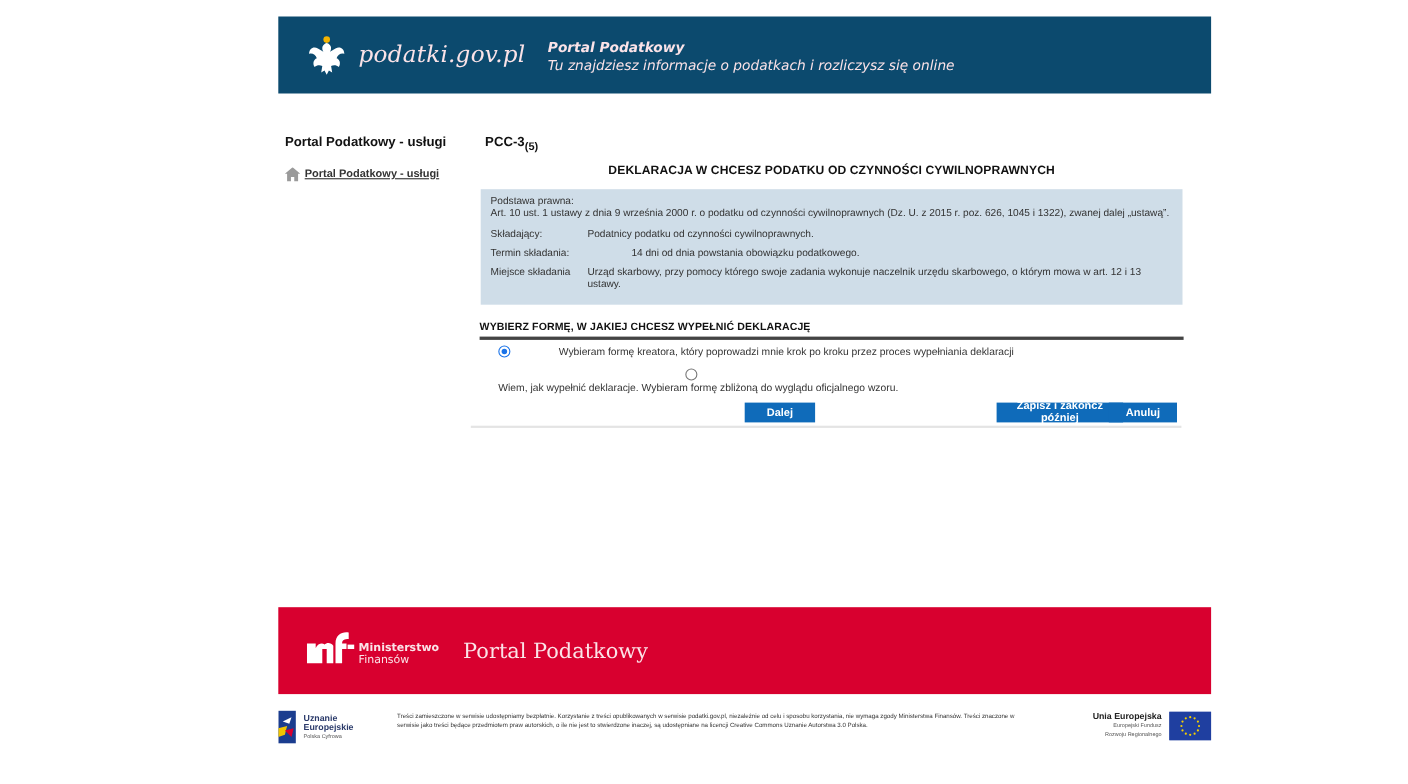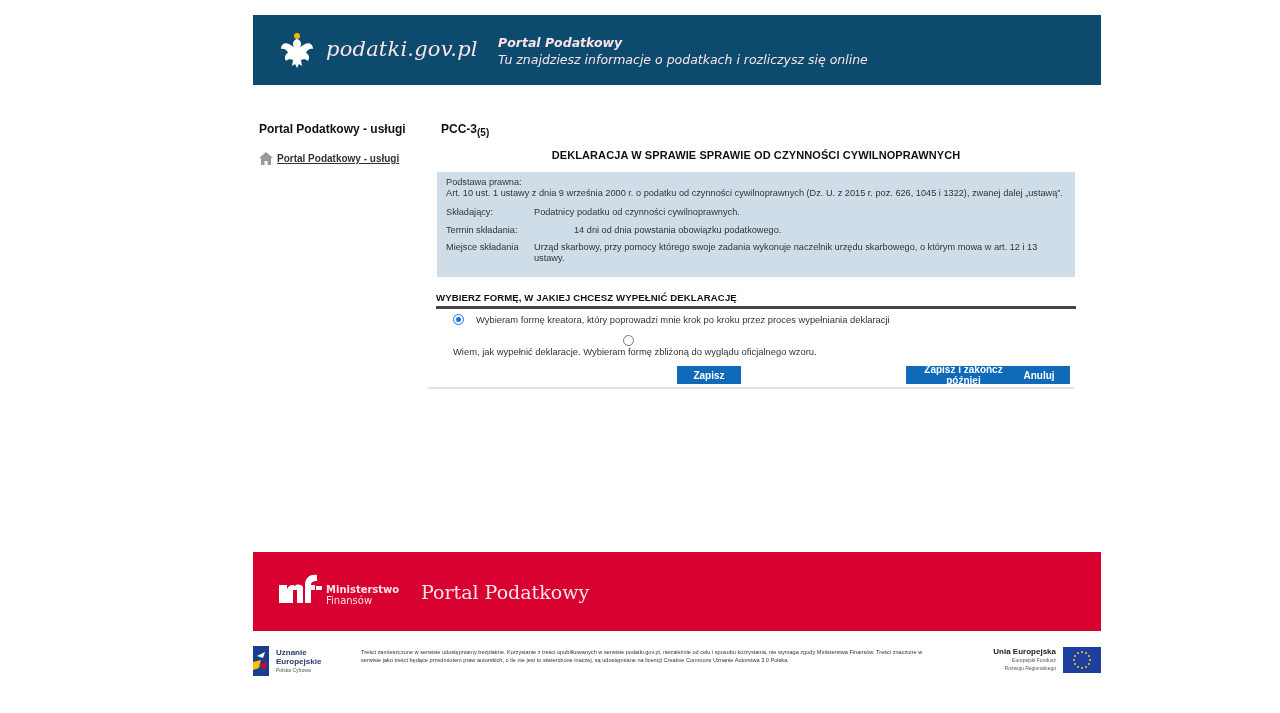--- a/index.html
+++ b/index.html
@@ -43,21 +43,21 @@
   .info-row.r2 { margin-top: 8px; }
   .info-row.r3 { margin-top: 7px; gap: 40px; }
   .info-row.r4 { margin-top: 6px; }
 
   .choose-section { position: absolute; left: 0; top: 170px; width: 640px; }
   .choose-header {
     font-size: 9.6px; font-weight: bold; color: #111; padding-bottom: 3px;
     border-bottom: 3px solid #444; letter-spacing: 0.1px;
   }
   .radio-row { display: flex; align-items: center; font-size: 9.4px; color: #333; position: absolute; left: 17px; }
-  .radio-row.o1 { top: 22px; }
+  .radio-row.o1 { top: 22px; gap: 32px; }
   .radio-row.o2 { top: 43px; flex-direction: column; }
   .radio {
     width: 11px; height: 11px; border-radius: 50%; border: 1px solid #777; background: #fff;
     margin-right: 12px; position: relative; flex: none;
   }
   .radio.checked { border-color: #1a73e8; }
   .radio.checked::after {
     content: ""; position: absolute; left: 2px; top: 2px; width: 5px; height: 5px; border-radius: 50%; background: #1a73e8;
   }
 
@@ -121,21 +121,21 @@
   <div class="sidebar-link">
     <svg class="home-icon" viewBox="0 0 14 13">
       <path d="M7 0 L14 6 L12 6 L12 13 L8.5 13 L8.5 9 L5.5 9 L5.5 13 L2 13 L2 6 L0 6 Z" fill="#9a9a9a"></path>
     </svg>
     <span class="sidebar-link-text">Portal Podatkowy - usługi</span>
   </div>
 </div>
 
 <div class="main">
   <div class="form-code"><span>PCC-3</span><sub>(5)</sub></div>
-  <div class="decl-title">DEKLARACJA W SPRAWIE SPRAWIE OD CZYNNOŚCI CYWILNOPRAWNYCH</div>
+  <div class="decl-title">DEKLARACJA W CHCESZ PODATKU OD CZYNNOŚCI CYWILNOPRAWNYCH</div>
 
   <div class="info-box">
     <div class="info-row r1">
       <div class="info-label">Podstawa prawna:</div>
       <div class="info-value">Art. 10 ust. 1 ustawy z dnia 9 września 2000 r. o podatku od czynności cywilnoprawnych (Dz. U. z 2015 r. poz. 626, 1045 i 1322), zwanej dalej „ustawą”.</div>
     </div>
     <div class="info-row r2">
       <div class="info-label">Składający:</div>
       <div class="info-value">Podatnicy podatku od czynności cywilnoprawnych.</div>
     </div>
@@ -156,21 +156,21 @@
       <span>Wybieram formę kreatora, który poprowadzi mnie krok po kroku przez proces wypełniania deklaracji</span>
     </label>
     <label class="radio-row o2">
       <span class="radio"></span>
       <span>Wiem, jak wypełnić deklaracje. Wybieram formę zbliżoną do wyglądu oficjalnego wzoru.</span>
     </label>
   </div>
 </div>
 
 <div class="action-bar">
-  <button class="btn btn-next">Zapisz</button>
+  <button class="btn btn-next">Dalej</button>
   <button class="btn btn-save">Zapisz i zakończ później</button>
   <button class="btn btn-cancel">Anuluj</button>
 </div>
 
 <div class="bottom-banner">
   <svg class="mf-logo" viewBox="0 0 44 32">
     <path d="M0 12 L8 12 L8 16 C10 12 14 11 16 13 C18 11 22 11 24 14 L24 30 L18 30 L18 17 L14 17 L14 30 L8 30 L8 30 L0 30 Z" fill="#ffffff"></path>
     <path d="M26 30 L26 12 C26 4 32 1 38 2 L38 8 C34 8 32 9 32 12 L36 12 L36 17 L32 17 L32 30 Z" fill="#ffffff"></path>
     <rect x="37" y="13" width="6" height="4" fill="#ffffff"></rect>
   </svg>

